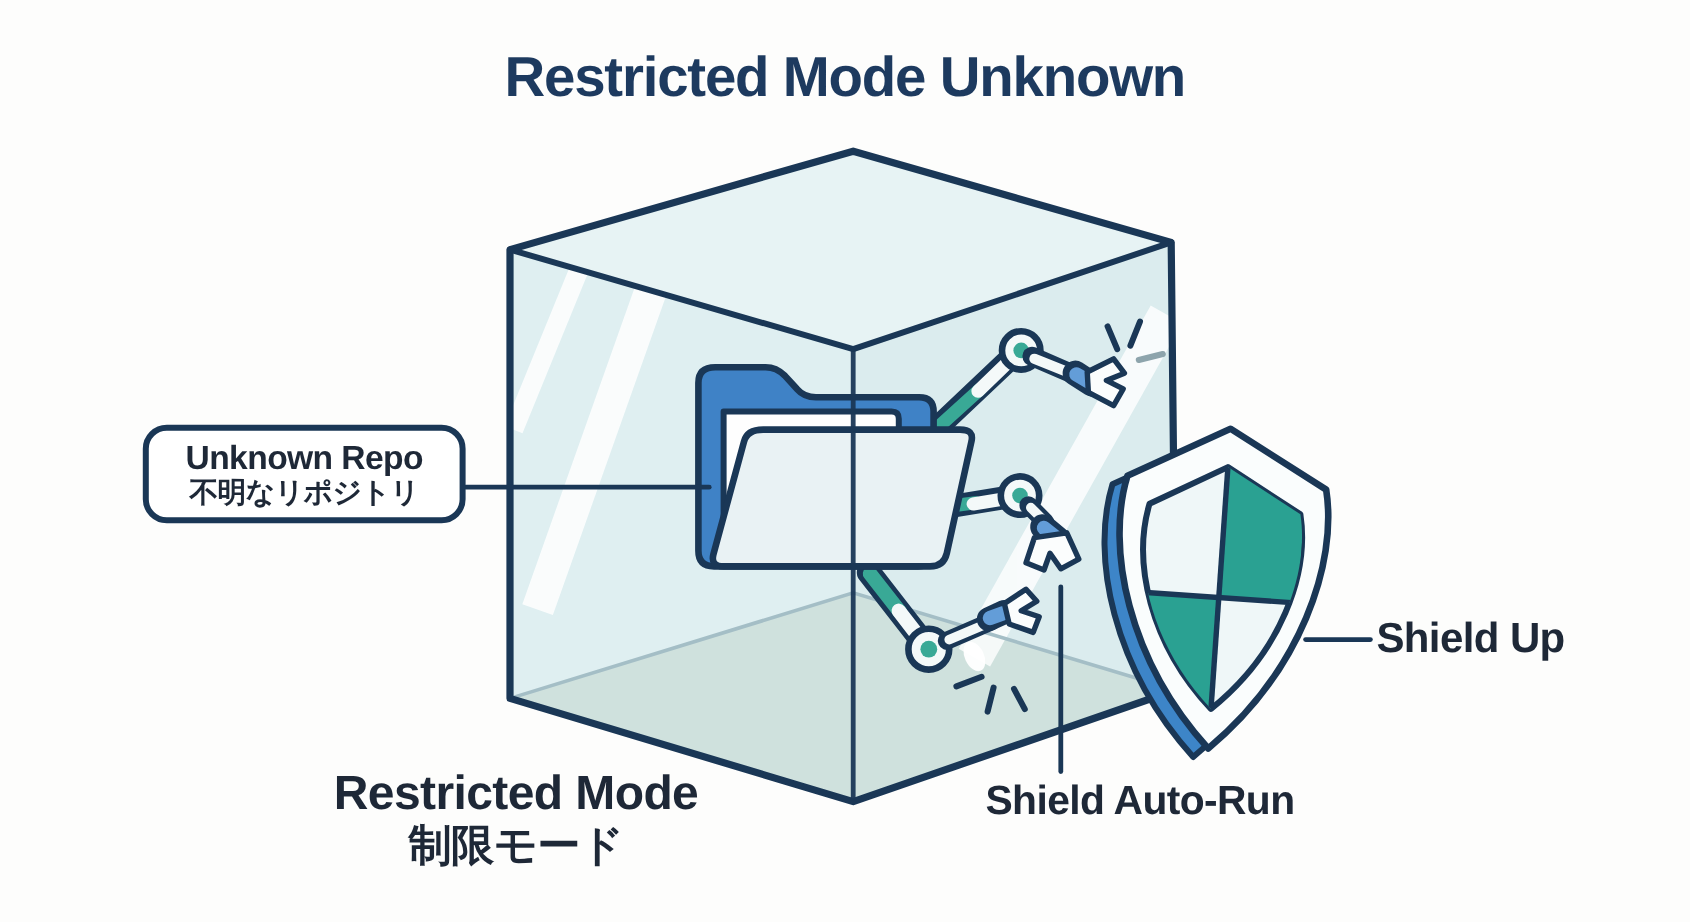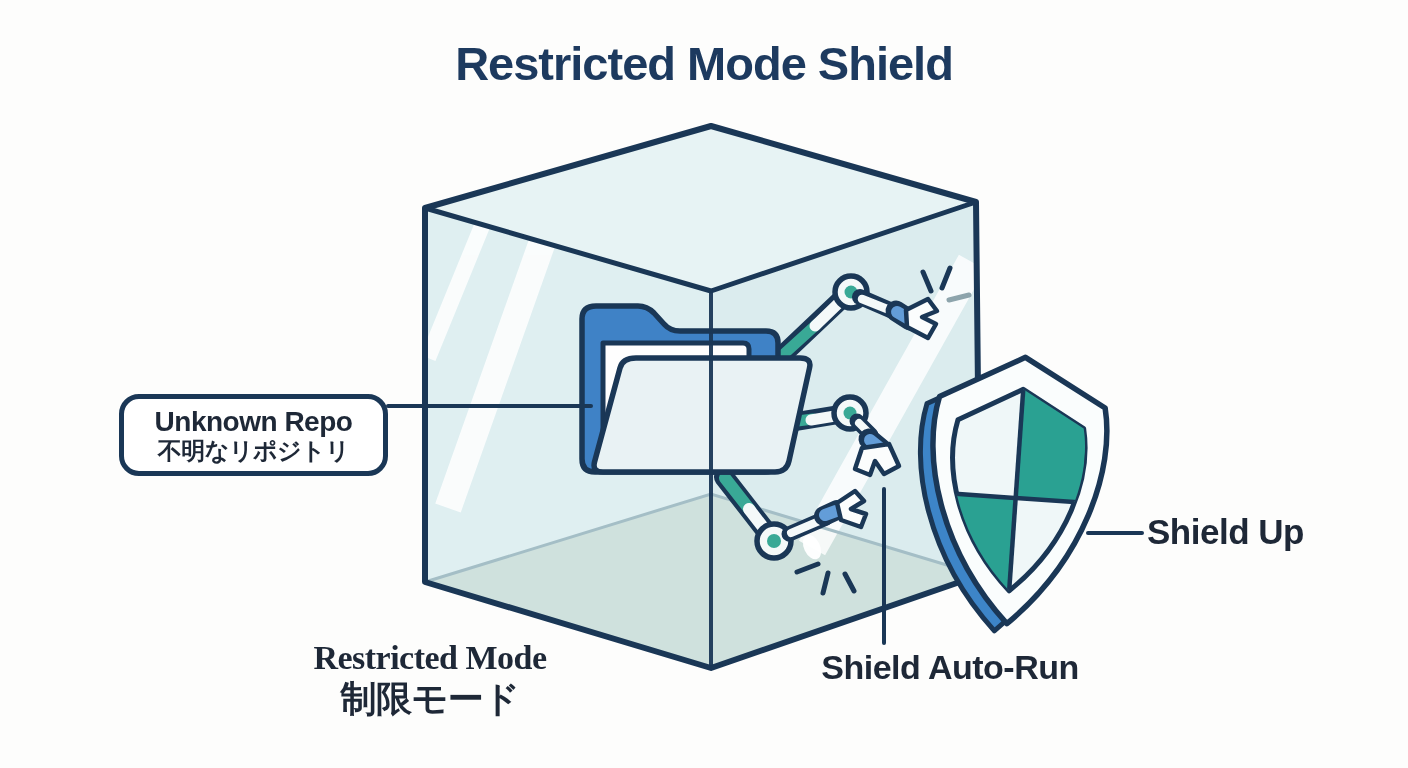--- a/index.html
+++ b/index.html
@@ -21,29 +21,28 @@
 
   .callout-text { color: var(--label_text, #1e2837); font-weight: 700; letter-spacing: -0.5px; }
 
   .unknown-box {
     position: absolute; left: 119px; top: 354px; width: 269px; height: 82px;
     background: #ffffff;
     border: 5px solid var(--outline, #1a3756);
     border-radius: 20px;
     display: flex; flex-direction: column; align-items: center; justify-content: center;
     box-sizing: border-box;
-    margin-top: 40px;
   }
   .unknown-box .en { font-size: 28px; line-height: 1.05; }
   .unknown-box .ja { font-size: 24px; line-height: 1.05; margin-top: 2px; }
 
   .restricted-label {
     position: absolute; left: 276px; top: 641px; width: 308px; text-align: center;
   }
-  .restricted-label .en { font-size: 34px; line-height: 1.0; font-family: Liberation Serif, serif; }
+  .restricted-label .en { font-size: 40px; line-height: 1.0; }
   .restricted-label .ja { font-size: 36px; line-height: 1.0; margin-top: 6px; }
 
   .block-label {
     position: absolute; left: 814px; top: 648px; width: 272px; text-align: center;
     font-size: 34px;
   }
   .shieldup-label {
     position: absolute; left: 1147px; top: 512px;
     font-size: 35px; white-space: nowrap;
   }
@@ -163,21 +162,21 @@
         <rect x="0" y="-110" width="85" height="115" style="fill:var(--teal_dark)"></rect>
         <rect x="-85" y="5" width="85" height="105" style="fill:var(--teal_dark)"></rect>
         <line x1="0" y1="-106" x2="0" y2="100" style="stroke:var(--outline)" stroke-width="4.5"></line>
         <line x1="-70" y1="5" x2="70" y2="5" style="stroke:var(--outline)" stroke-width="4.5"></line>
       </g>
     </g>
 
     <line x1="1088" y1="533" x2="1142" y2="533" style="stroke:var(--outline)" stroke-width="4" stroke-linecap="round"></line>
   </svg>
 
-  <div class="page-title">Restricted Mode Shield</div>
+  <div class="page-title">Restricted Mode Unknown</div>
 
   <div class="unknown-box callout-text">
     <div class="en">Unknown Repo</div>
     <div class="ja">不明なリポジトリ</div>
   </div>
 
   <div class="restricted-label callout-text">
     <div class="en">Restricted Mode</div>
     <div class="ja">制限モード</div>
   </div>

